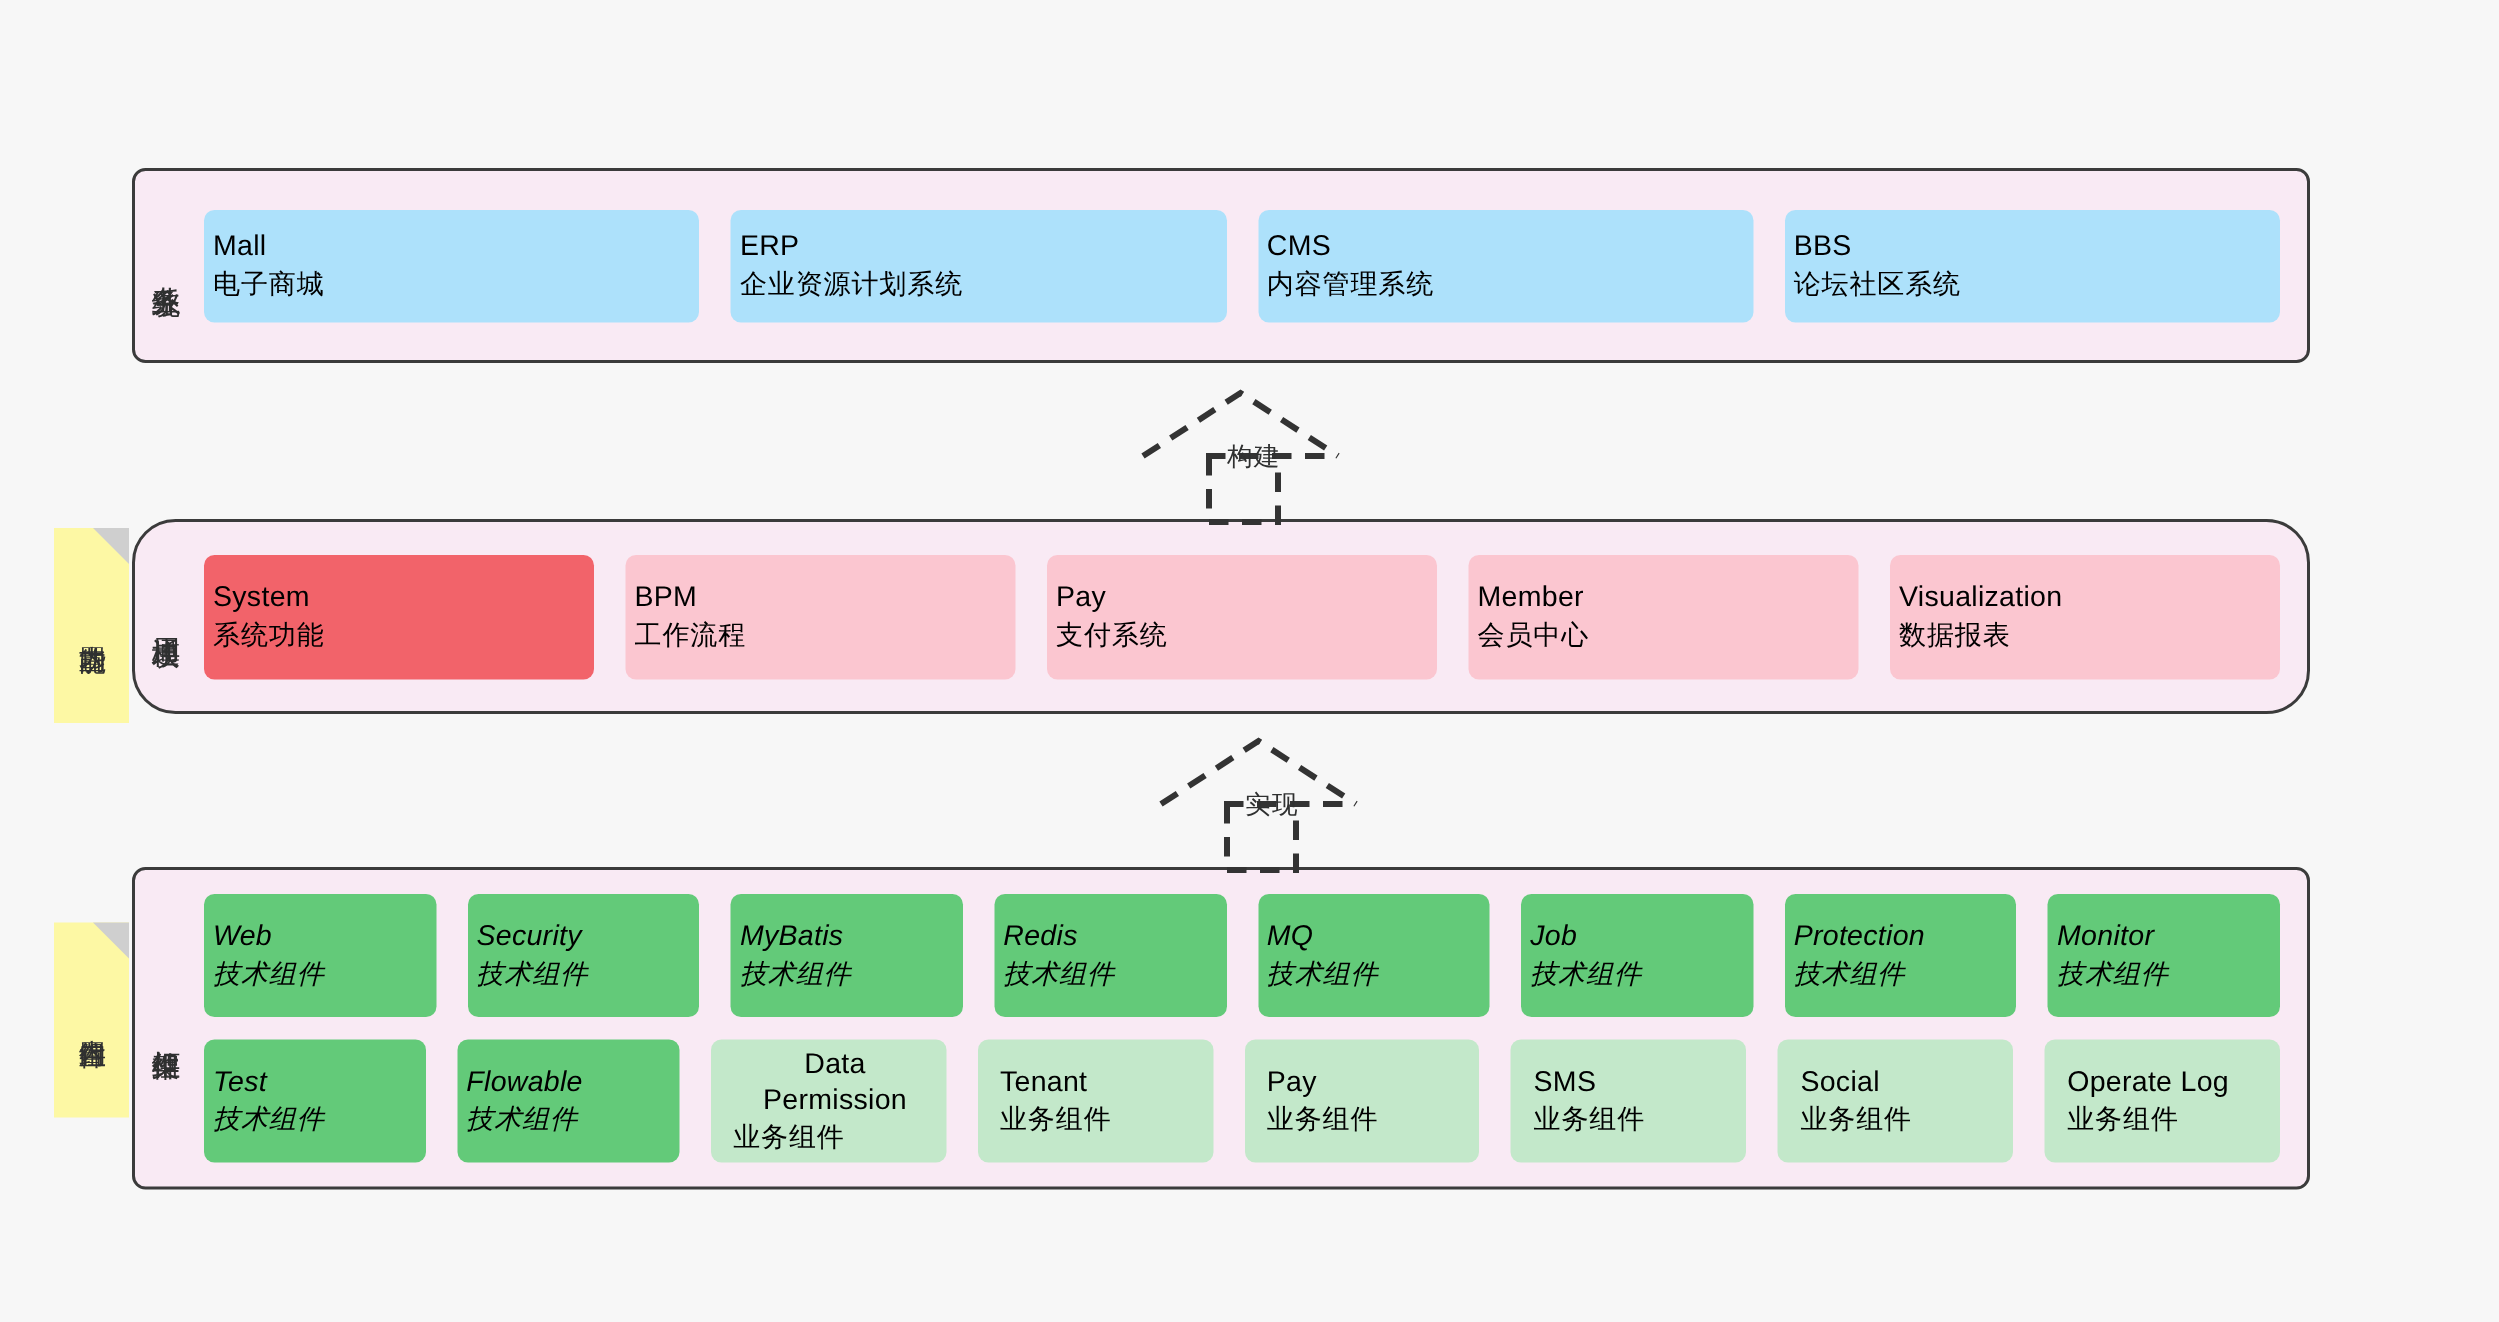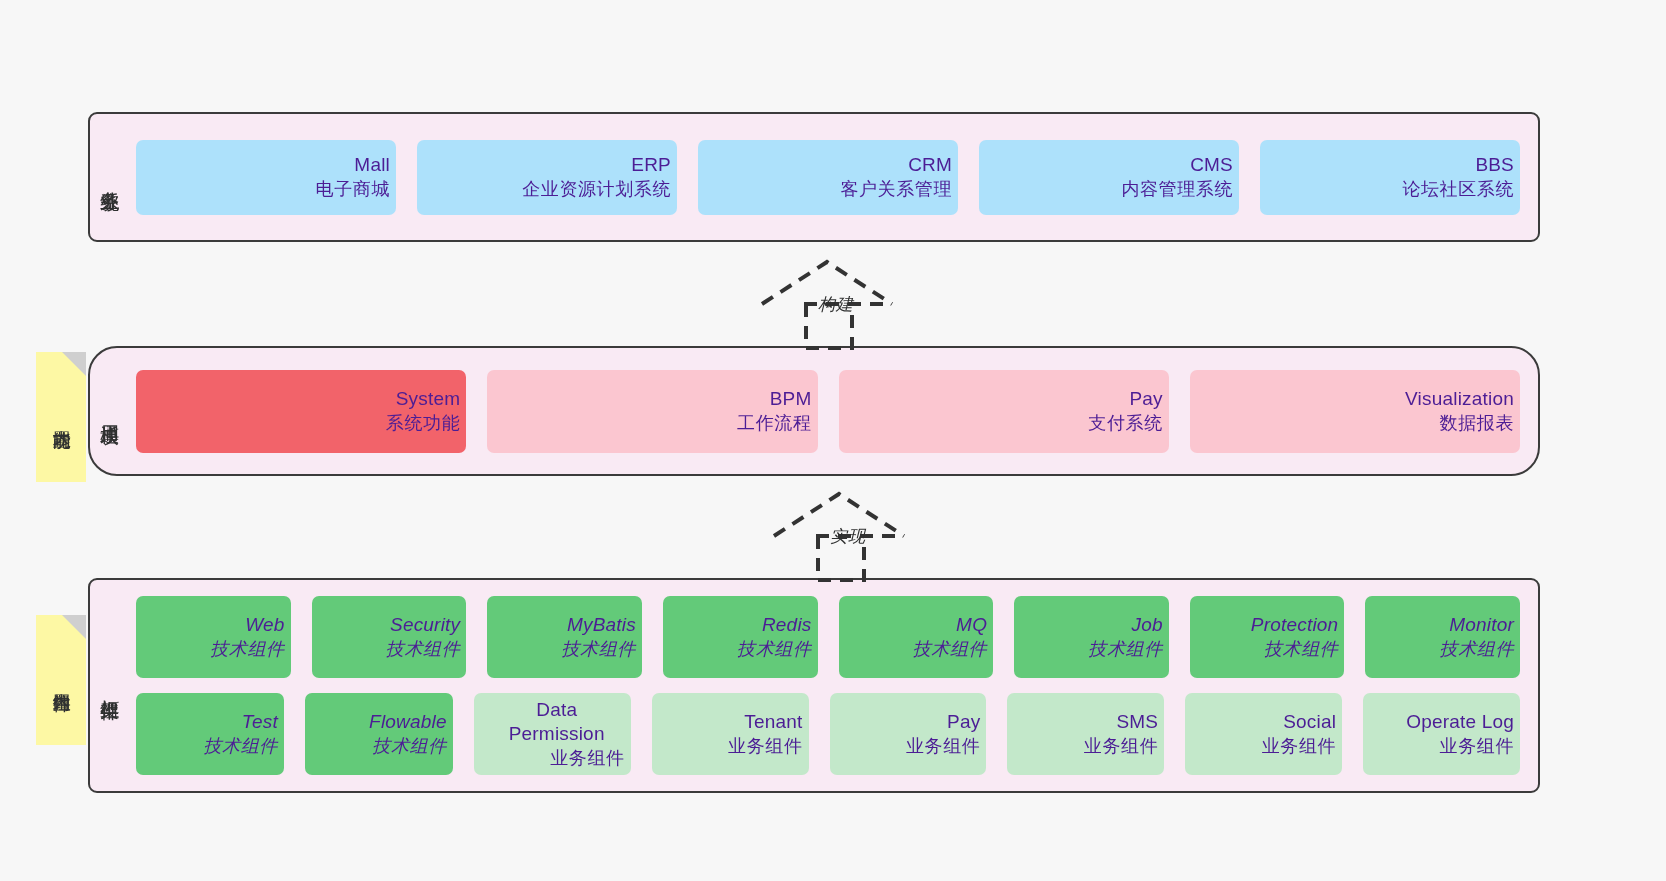--- a/index.html
+++ b/index.html
@@ -60,25 +60,25 @@
     gap: 21px;
   }
 
   
   .node {
     flex: 1 1 0;
     box-sizing: border-box;
     border-radius: 7px;
     display: flex;
     flex-direction: column;
-    align-items: flex-end;
+    align-items: flex-start;
     justify-content: center;
     text-align: center;
     padding: 4px 6px;
-    color: #4c1d95;
+    color: #000000;
     line-height: 1.30;
     overflow: hidden;
   }
   .node .n-en {
     font-size: 19px;
     letter-spacing: 0.2px;
   }
   .node .n-cn {
     font-size: 18px;
     letter-spacing: 0.6px;
@@ -118,21 +118,20 @@
     height: 0;
     border-style: solid;
     border-width: 0 24px 24px 0;
     border-color: transparent #cfcfcf transparent transparent;
   }
 
   
   .connector {
     position: absolute;
     z-index: 2;
-    font-style: italic;
   }
   .connector svg { display: block; overflow: visible; }
   .connector-label {
     position: absolute;
     font-size: 17px;
     letter-spacing: 1px;
     color: #2f3030;
     background: transparent;
     white-space: nowrap;
     line-height: 1;
@@ -148,24 +147,20 @@
     <div class="layer-body">
       <div class="row biz-row">
 
         <div class="node">
           <span class="n-en">Mall</span>
           <span class="n-cn">电子商城</span>
         </div>
         <div class="node">
           <span class="n-en">ERP</span>
           <span class="n-cn">企业资源计划系统</span>
-        </div>
-        <div class="node">
-          <span class="n-en">CRM</span>
-          <span class="n-cn">客户关系管理</span>
         </div>
         <div class="node">
           <span class="n-en">CMS</span>
           <span class="n-cn">内容管理系统</span>
         </div>
         <div class="node">
           <span class="n-en">BBS</span>
           <span class="n-cn">论坛社区系统</span>
         </div>
 
@@ -197,20 +192,24 @@
         </div>
         <div class="node mod-light">
           <span class="n-en">BPM</span>
           <span class="n-cn">工作流程</span>
         </div>
         <div class="node mod-light">
           <span class="n-en">Pay</span>
           <span class="n-cn">支付系统</span>
         </div>
         <div class="node mod-light">
+          <span class="n-en">Member</span>
+          <span class="n-cn">会员中心</span>
+        </div>
+        <div class="node mod-light">
           <span class="n-en">Visualization</span>
           <span class="n-cn">数据报表</span>
         </div>
 
       </div>
     </div>
   </div>
 
   <div class="connector" id="connector-implement" style="left:772px; top:490px; width:150px; height:92px;">
     <svg width="150" height="92" viewBox="0 0 150 92" aria-hidden="true">

